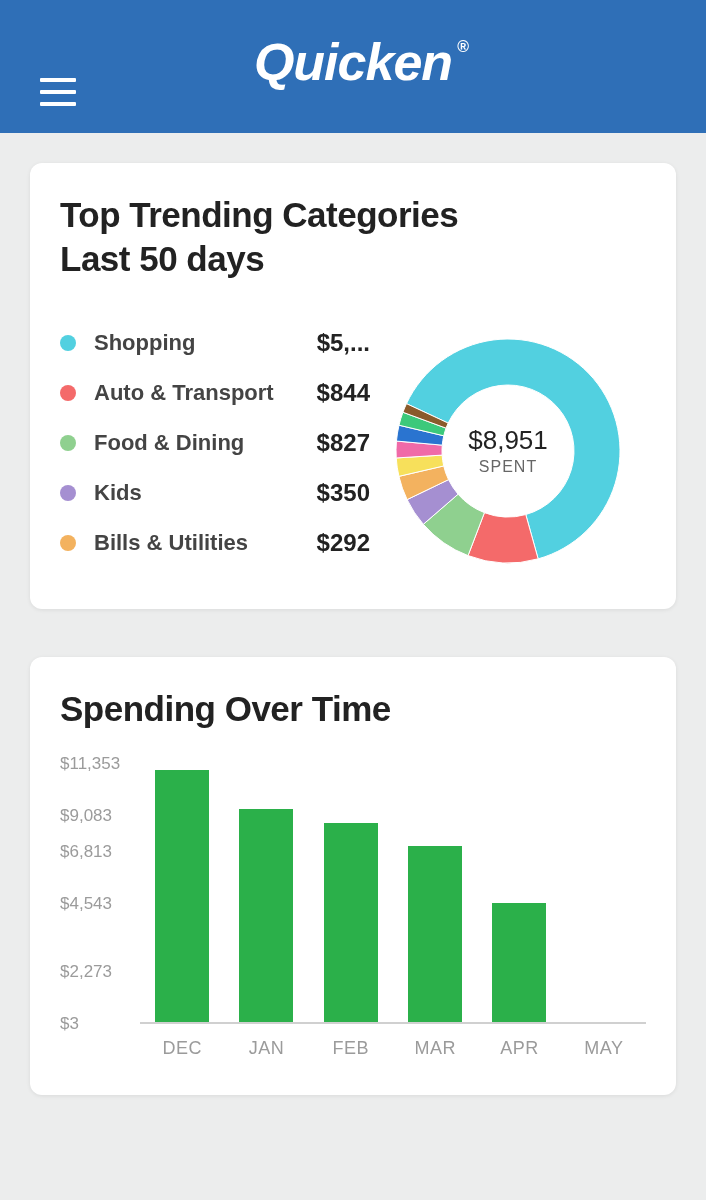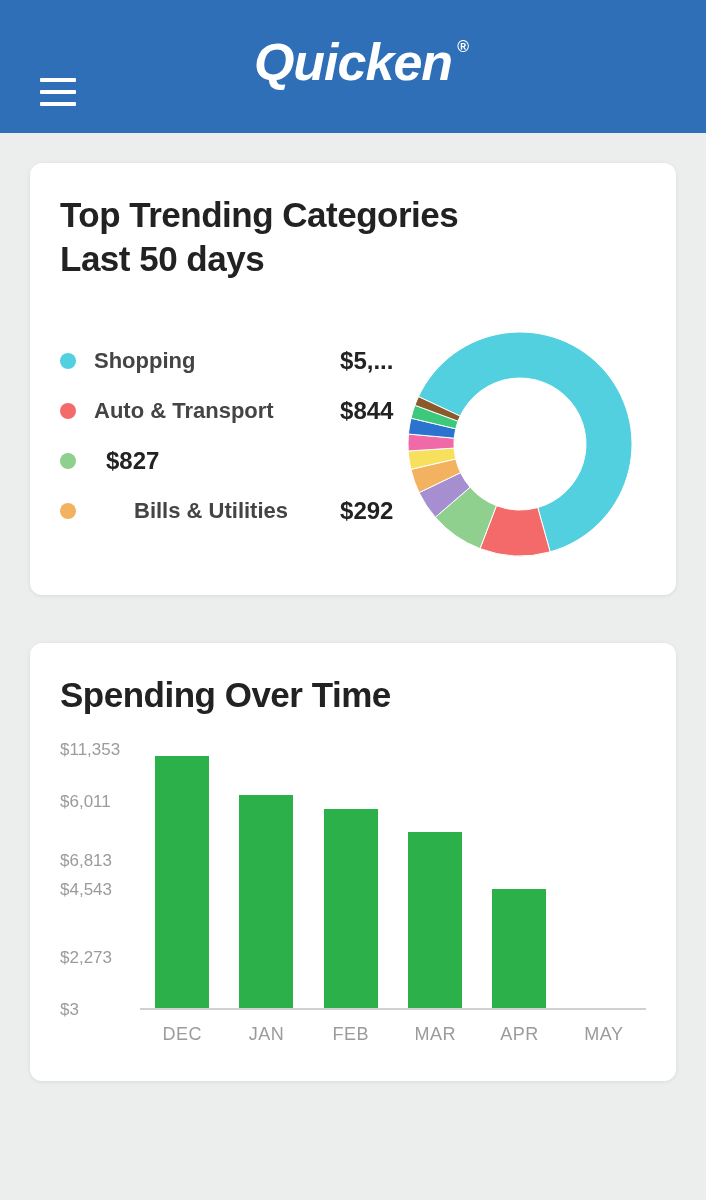--- a/index.html
+++ b/index.html
@@ -69,21 +69,21 @@
     margin-top: 48px;
     align-items: center;
   }
   .legend { flex: 0 0 310px; }
   .legend-row {
     display: flex;
     align-items: center;
     margin-bottom: 22px;
     font-size: 22px;
   }
-  .legend-row:last-child { margin-bottom: 16px; gap: 40px; }
+  .legend-row:last-child { margin-bottom: 16px; }
   .swatch {
     width: 16px;
     height: 16px;
     border-radius: 50%;
     margin-right: 18px;
     flex-shrink: 0;
   }
   .legend-label {
     color: #444;
     font-weight: 600;
@@ -202,52 +202,62 @@
             <span class="legend-label">Shopping</span>
             <span class="legend-amount">$5,...</span>
           </div>
           <div class="legend-row">
             <span class="swatch" style="background:#f46a6a"></span>
             <span class="legend-label">Auto &amp; Transport</span>
             <span class="legend-amount">$844</span>
           </div>
           <div class="legend-row">
             <span class="swatch" style="background:#8fd08f"></span>
+            <span class="legend-label">Food &amp; Dining</span>
             <span class="legend-amount">$827</span>
+          </div>
+          <div class="legend-row">
+            <span class="swatch" style="background:#a58fd1"></span>
+            <span class="legend-label">Kids</span>
+            <span class="legend-amount">$350</span>
           </div>
           <div class="legend-row">
             <span class="swatch" style="background:#f3b25f"></span>
             <span class="legend-label">Bills &amp; Utilities</span>
             <span class="legend-amount">$292</span>
           </div>
         </div>
       <div class="donut-wrap">
         <svg id="donut" width="230" height="230" viewBox="0 0 230 230">
             <path d="M 13.493527851895209 67.66675468504165 A 112 112 0 1 1 145.15278950801255 222.86477314158452 L 132.76860810293596 178.56316988700516 A 66 66 0 1 0 55.183686055581106 87.10719472511383 Z" fill="#52d0e0" stroke="#fff" stroke-width="1"></path>
             <path d="M 145.15278950801255 222.86477314158452 A 112 112 0 0 1 75.02694704041619 219.62387412579554 L 91.44445093453098 176.6533543955581 A 66 66 0 0 0 132.76860810293596 178.56316988700516 Z" fill="#f46a6a" stroke="#fff" stroke-width="1"></path>
             <path d="M 75.02694704041619 219.62387412579554 A 112 112 0 0 1 30.308078432553586 188.2890061415319 L 65.09226050489764 158.18816433340274 A 66 66 0 0 0 91.44445093453098 176.6533543955581 Z" fill="#8fd08f" stroke="#fff" stroke-width="1"></path>
             <path d="M 30.308078432553586 188.2890061415319 A 112 112 0 0 1 14.099499678419932 163.61161419717328 L 55.54077659621174 143.64612979476283 A 66 66 0 0 0 65.09226050489764 158.18816433340274 Z" fill="#a58fd1" stroke="#fff" stroke-width="1"></path>
             <path d="M 14.099499678419932 163.61161419717328 A 112 112 0 0 1 5.908526900576007 140.35844035025917 L 50.713953352125145 129.94336663497415 A 66 66 0 0 0 55.54077659621174 143.64612979476283 Z" fill="#f3b25f" stroke="#fff" stroke-width="1"></path>
             <path d="M 5.908526900576007 140.35844035025917 A 112 112 0 0 1 3.2166777130837403 121.96339417952278 L 49.12768508092435 119.10342871293307 A 66 66 0 0 0 50.713953352125145 129.94336663497415 Z" fill="#f7e05b" stroke="#fff" stroke-width="1"></path>
             <path d="M 3.2166777130837403 121.96339417952278 A 112 112 0 0 1 3.441901996777517 105.06064539804487 L 49.26040653381531 109.14288032384788 A 66 66 0 0 0 49.12768508092435 119.10342871293307 Z" fill="#f06aa8" stroke="#fff" stroke-width="1"></path>
             <path d="M 3.441901996777517 105.06064539804487 A 112 112 0 0 1 6.010489707519511 89.20684885080362 L 50.77403857764543 99.80046450136642 A 66 66 0 0 0 49.26040653381531 109.14288032384788 Z" fill="#2a74d0" stroke="#fff" stroke-width="1"></path>
             <path d="M 6.010489707519511 89.20684885080362 A 112 112 0 0 1 9.915292378224422 76.25462319132845 L 53.075083008596536 92.16790295203285 A 66 66 0 0 0 50.77403857764543 99.80046450136642 Z" fill="#3cc97b" stroke="#fff" stroke-width="1"></path>
             <path d="M 9.915292378224422 76.25462319132845 A 112 112 0 0 1 13.493527851895223 67.66675468504164 L 55.18368605558111 87.10719472511383 A 66 66 0 0 0 53.075083008596536 92.16790295203285 Z" fill="#8a5a2b" stroke="#fff" stroke-width="1"></path>
           </svg>
+        <div class="donut-center">
+          <div class="amt">$8,951</div>
+          <div class="lbl">SPENT</div>
+        </div>
       </div>
     </div>
   </div>
 
   <div class="card">
     <div class="card-title">Spending Over Time</div>
     <div class="bar-chart-wrap">
       <div class="y-axis" id="y-axis">
           <div class="y-tick" style="top: 0px;">$11,353</div>
-          <div class="y-tick" style="top: 52px;">$6,011</div>
-          <div class="y-tick" style="top: 111px;">$6,813</div>
+          <div class="y-tick" style="top: 52px;">$9,083</div>
+          <div class="y-tick" style="top: 88px;">$6,813</div>
           <div class="y-tick" style="top: 140px;">$4,543</div>
           <div class="y-tick" style="top: 208px;">$2,273</div>
           <div class="y-tick" style="top: 260px;">$3</div>
         </div>
       <div class="plot-area" id="plot-area">
           <div class="bar-col">
             <div class="bar" style="height: 251.914px; background: rgb(43, 176, 74);"></div>
           </div>
           <div class="bar-col">
             <div class="bar" style="height: 212.971px; background: rgb(43, 176, 74);"></div>

